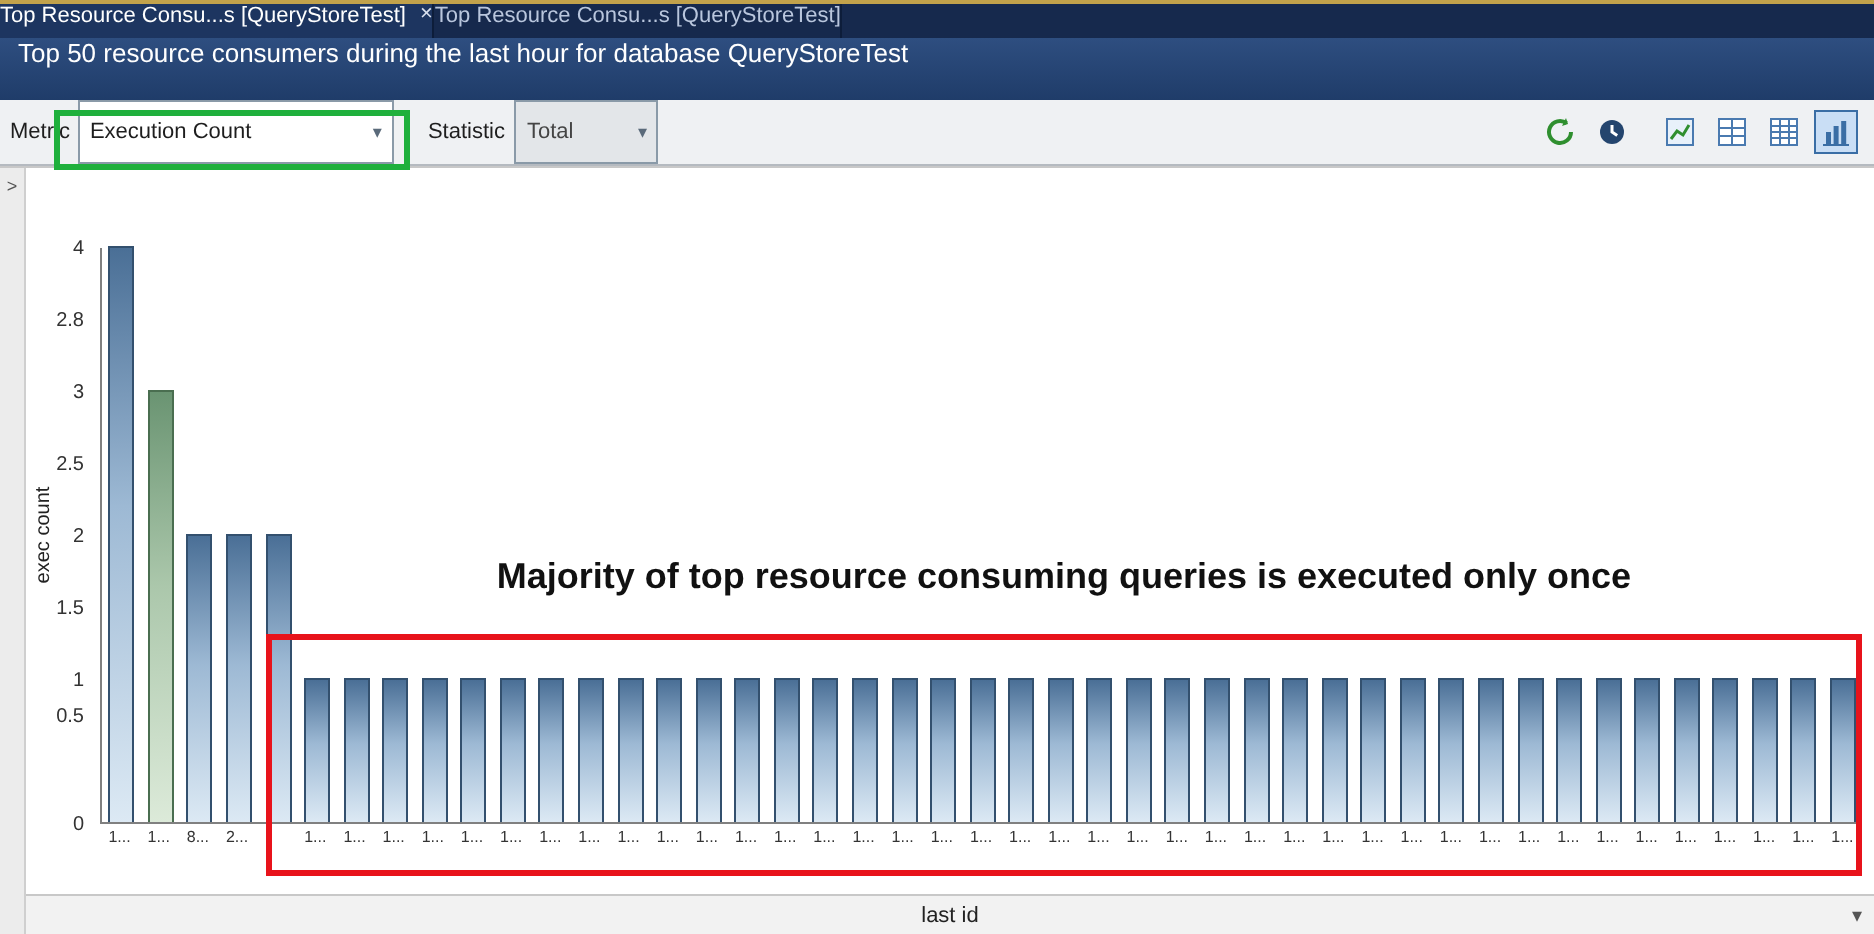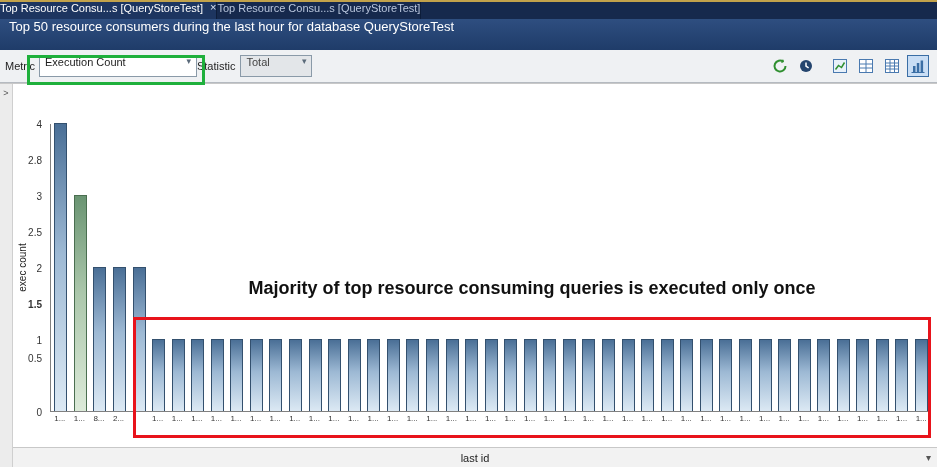--- a/index.html
+++ b/index.html
@@ -15,26 +15,26 @@
   .tab.active { background:#1d3560; color:#ffffff; }
   .tab .close { margin-left:7px; color:#d8e0ee; font-size:11px; line-height:10px; }
 
   
   .titlebar { height:31px; background:linear-gradient(#2e4e80,#1f3c69); color:#fff;
               display:flex; align-items:flex-start; padding-left:9px; font-size:13px; }
 
   
   .toolbar { height:33px; background:#eff1f3; border-bottom:1px solid #b5bac0;
              display:flex; align-items:center; padding:0 8px 0 5px; font-size:11px; color:#1e1e1e; }
-  .ddl { height:22px; border:1px solid #8a9aa8; background:#fff; display:flex; 
+  .ddl { height:32px; border:1px solid #8a9aa8; background:#fff; display:flex; align-items:center;
          justify-content:space-between; padding:0 5px; font-size:11px; color:#1e1e1e; cursor:default; }
   .ddl .chev { color:#5a6a7a; font-size:9px; margin-left:6px; }
   .ddl.metric { width:158px; margin-left:4px; }
   .ddl.stat { width:72px; margin-left:5px; background:#e3e6e9; color:#444; }
-  .lbl-stat { }
+  .lbl-stat { margin-left:17px; }
   .tb-spacer { flex:1; }
   .iconbtn { width:22px; height:22px; display:flex; align-items:center; justify-content:center;
              margin-left:4px; border:1px solid transparent; cursor:default; }
   .iconbtn.gap { margin-left:12px; }
   .iconbtn.active { background:#c9def5; border:1px solid #3a6ea5; }
 
   
   .main { display:flex; height:384px; border-top:1px solid #c8c8c8; }
   .gutter { width:13px; background:#ececec; border-right:1px solid #cfcfcf;
             font-size:9px; color:#555; text-align:center; padding-top:4px; }
@@ -147,21 +147,21 @@
   <div class="main">
     <div class="gutter">
       <span>&gt;</span>
     </div>
     <div class="chart-region">
       <div class="ylabel">exec count</div>
       <div class="y-axis">
           <div class="ytick" style="bottom: -6px;">0</div>
           <div class="ytick" style="bottom: 48px;">0.5</div>
           <div class="ytick" style="bottom: 66px;">1</div>
-          <div class="ytick" style="bottom: 102px; font-weight: bold;">1.5</div>
+          <div class="ytick" style="bottom: 102px;">1.5</div>
           <div class="ytick" style="bottom: 138px;">2</div>
           <div class="ytick" style="bottom: 174px;">2.5</div>
           <div class="ytick" style="bottom: 210px;">3</div>
           <div class="ytick" style="bottom: 246px;">2.8</div>
           <div class="ytick" style="bottom: 282px;">4</div>
         </div>
       <div class="chart-body">
         <div class="bars-row">
             <div class="bar-col">
               <div class="bar" style="height: 288px;"></div>

